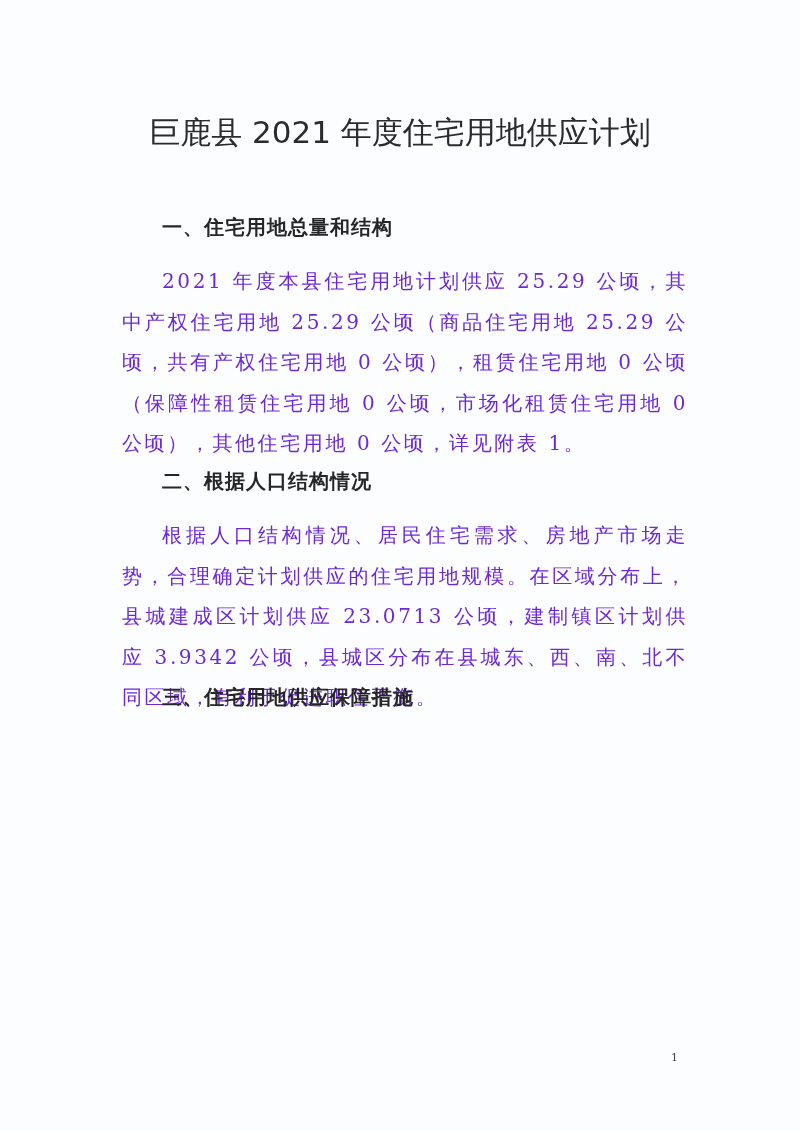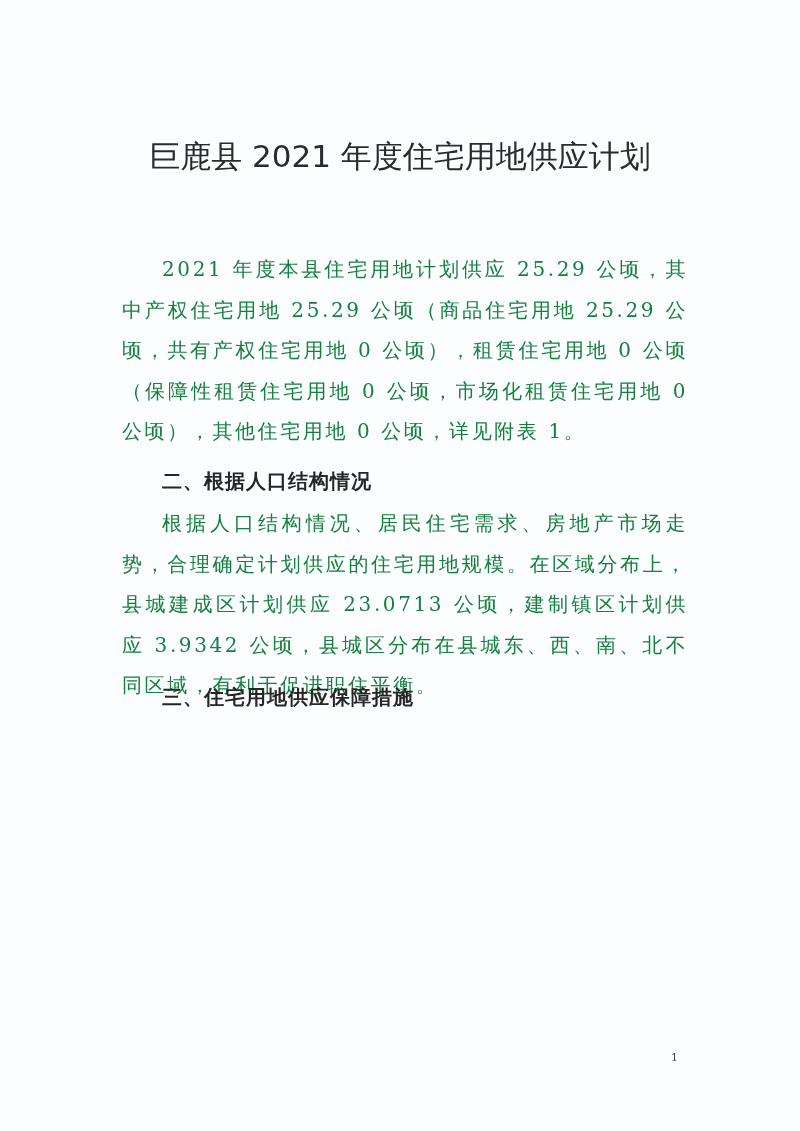--- a/index.html
+++ b/index.html
@@ -24,33 +24,33 @@
       position: absolute;
       left: 0;
       width: 800px;
       top: 112px;
       text-align: center;
       font-family: "DejaVu Sans", sans-serif;
       font-size: 31px;
       letter-spacing: 0px;
       color: #2b2b2b;
       font-weight: normal;
-      margin-top: 24px;
     }
     .block {
       position: absolute;
       left: 122px;
       width: 566px;
       font-family: "DejaVu Serif", serif;
       font-size: 20px;
       line-height: 40.5px;
       letter-spacing: 2.6px;
-      color: #15803d;
+      color: #6d28d9;
       text-align: justify;
       text-align-last: left;
+      margin-top: 12px;
     }
     .heading {
       position: absolute;
       left: 162px;
       font-family: "DejaVu Sans", sans-serif;
       font-weight: bold;
       font-size: 20px;
       letter-spacing: 1px;
       color: #262626;
     }
@@ -67,20 +67,21 @@
       color: #444;
     }
   </style>
 </head>
 <body>
 
 <div class="page">
 
   <div class="title">巨鹿县 2021 年度住宅用地供应计划</div>
 
+  <div class="heading" style="top:214px;">一、住宅用地总量和结构</div>
   <div class="block" style="top:249px;">
     <p class="para">2021 年度本县住宅用地计划供应 25.29 公顷，其中产权住宅用地 25.29 公顷（商品住宅用地 25.29 公顷，共有产权住宅用地 0 公顷），租赁住宅用地 0 公顷（保障性租赁住宅用地 0 公顷，市场化租赁住宅用地 0 公顷），其他住宅用地 0 公顷，详见附表 1。</p>
   </div>
 
   <div class="heading" style="top:468px;">二、根据人口结构情况</div>
   <div class="block" style="top:503px;">
     <p class="para">根据人口结构情况、居民住宅需求、房地产市场走势，合理确定计划供应的住宅用地规模。在区域分布上，县城建成区计划供应 23.0713 公顷，建制镇区计划供应 3.9342 公顷，县城区分布在县城东、西、南、北不同区域，有利于促进职住平衡。</p>
   </div>
 
   <div class="heading" style="top:684px;">三、住宅用地供应保障措施</div>

